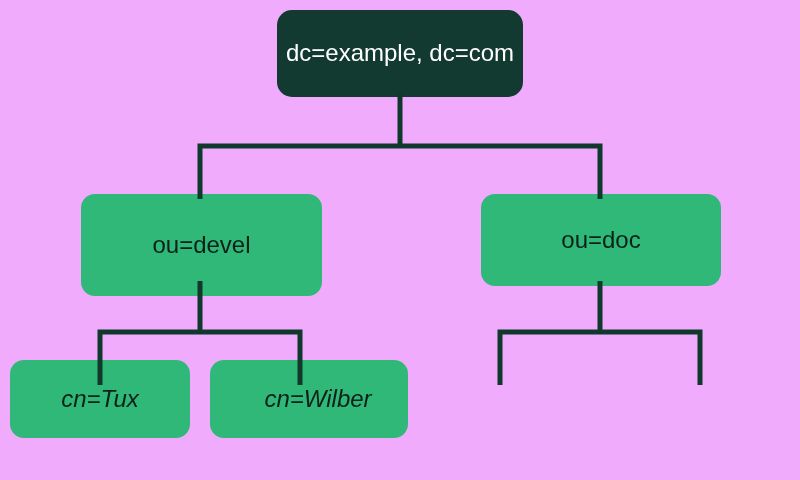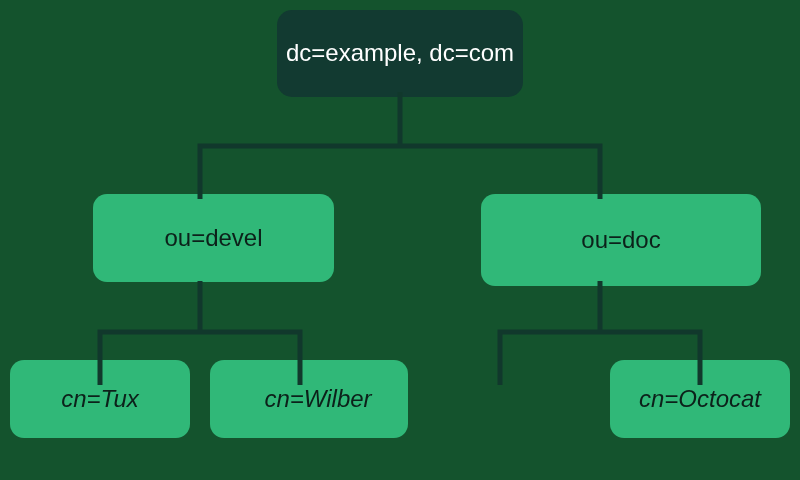--- a/index.html
+++ b/index.html
@@ -8,21 +8,21 @@
     width: 800px;
     height: 480px;
     background: #000000;
     overflow: hidden;
     font-family: "Liberation Sans", sans-serif;
   }
   .stage {
     position: relative;
     width: 800px;
     height: 480px;
-    background: #14532d;
+    background: #f0abfc;
   }
   .node {
     position: absolute;
     display: flex;
     align-items: center;
     justify-content: center;
     border-radius: 14px;
     font-size: 24px;
     line-height: 1.2;
     z-index: 1;
@@ -31,22 +31,22 @@
   .node.root {
     left: 277px; top: 10px; width: 246px; height: 87px;
     background: #123a31;
     color: #ffffff;
     border-radius: 15px;
   }
   .node.green {
     background: #30b878;
     color: #0c211a;
   }
-  .node.ou-devel  { left: 81px;  top: 194px; width: 241px; height: 88px; margin-left: 12px; }
-  .node.ou-doc    { left: 481px; top: 194px; width: 280px; height: 92px; }
+  .node.ou-devel  { left: 81px;  top: 194px; width: 241px; height: 102px; }
+  .node.ou-doc    { left: 481px; top: 194px; width: 240px; height: 92px; }
   .node.leaf      { top: 360px; width: 180px; height: 78px; font-style: italic; }
   .node.cn-tux     { left: 10px; }
   .node.cn-wilber  { left: 210px; padding-left: 18px; }
   .node.cn-geeko   { left: 410px; }
   .node.cn-octocat { left: 610px; }
   svg.connectors {
     position: absolute;
     left: 0; top: 0;
     z-index: 2;
     pointer-events: none;
@@ -67,21 +67,20 @@
 
   <div class="node green ou-devel">ou=devel</div>
 
   <div class="node green ou-doc">ou=doc</div>
 
   <div class="node green leaf cn-tux">cn=Tux</div>
 
   <div class="node green leaf cn-wilber">cn=Wilber</div>
 
 
-  <div class="node green leaf cn-octocat">cn=Octocat</div>
 
   <svg class="connectors" width="800" height="480" viewBox="0 0 800 480" aria-hidden="true">
     <path d="M400 92 V146 M200 199 V146 H600 V199"></path>
     <path d="M200 281 V332 M100 385 V332 H300 V385"></path>
     <path d="M600 281 V332 M500 385 V332 H700 V385"></path>
   </svg>
 
 </div>
 
 </body></html>

